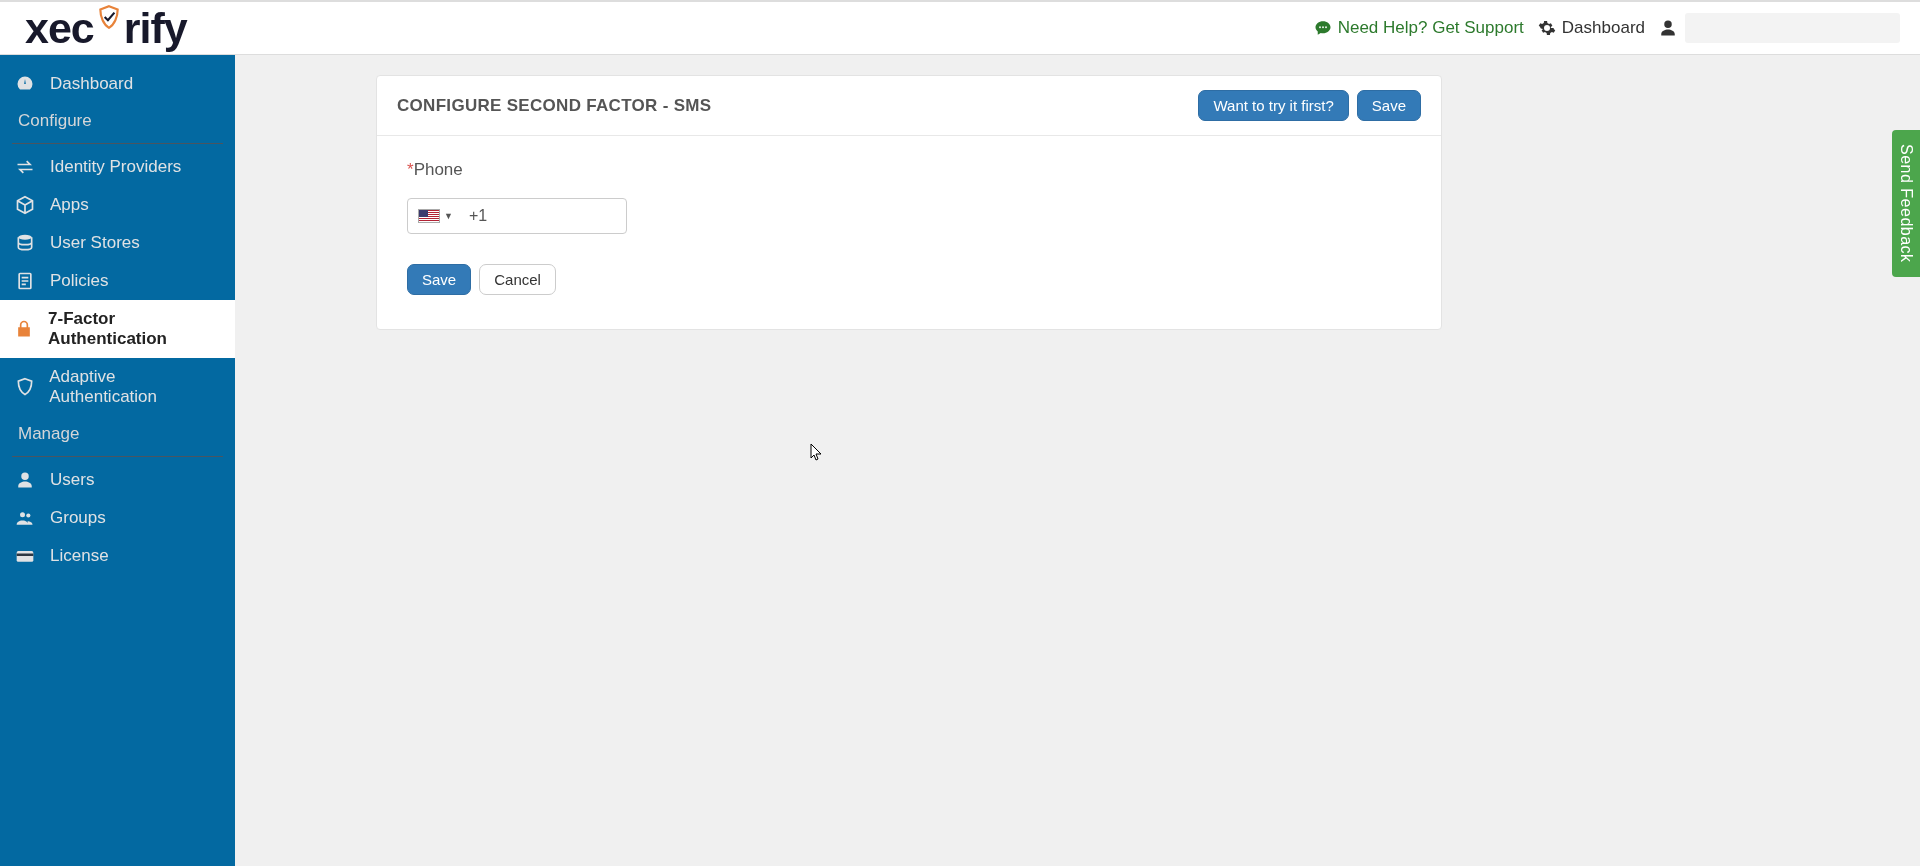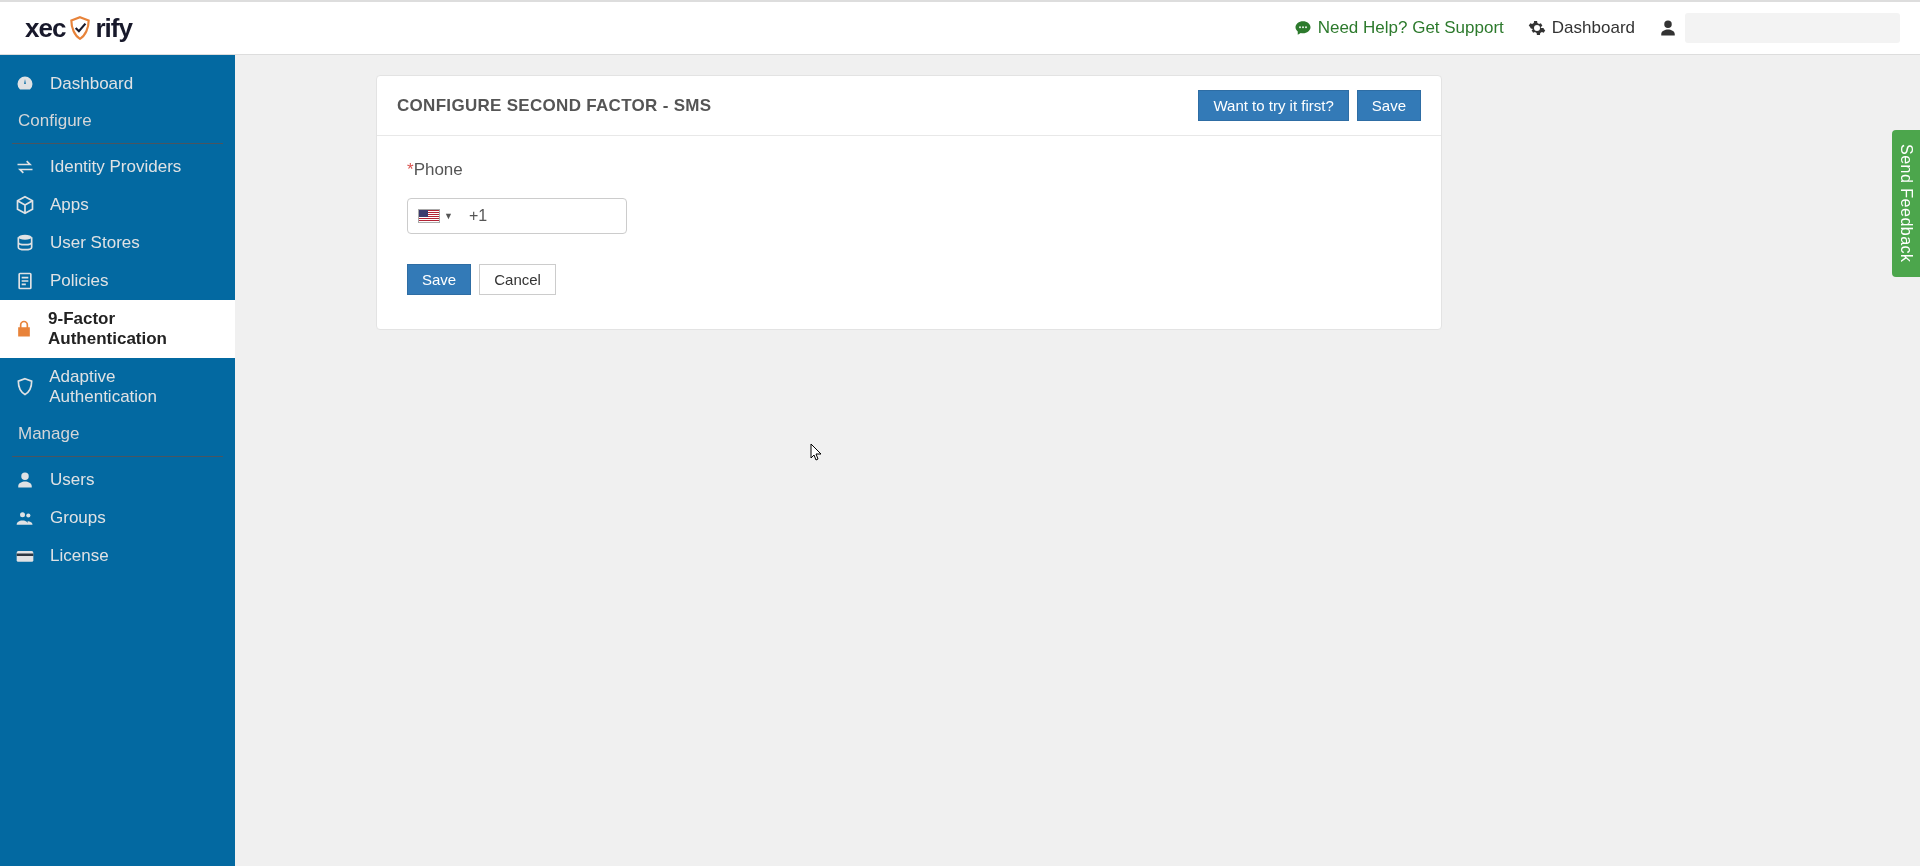--- a/index.html
+++ b/index.html
@@ -18,36 +18,36 @@
     .top-bar {
       height: 55px;
       background: #fff;
       border-top: 2px solid #ddd;
       border-bottom: 1px solid #ddd;
       display: flex;
       align-items: center;
       padding: 0 20px 0 25px;
     }
     .logo {
-      font-size: 26px;
+      font-size: 43px;
       font-weight: 700;
       color: #18192b;
       letter-spacing: -1px;
       display: flex;
-      align-items: center;
+      align-items: flex-start;
     }
     .logo .shield {
       display: inline-block;
       margin: 0 2px;
     }
     .top-right {
       margin-left: auto;
       display: flex;
       align-items: center;
-      gap: 24px;
+      gap: 14px;
       font-size: 17px;
     }
     .help-link {
       color: #2d7a2d;
       display: flex;
       align-items: center;
       gap: 6px;
       cursor: pointer;
     }
     .settings-link {
@@ -138,21 +138,21 @@
       color: #555;
       letter-spacing: 0.3px;
     }
     .panel-actions {
       margin-left: auto;
       display: flex;
       gap: 8px;
     }
     .btn {
       border: 1px solid transparent;
-      border-radius: 0;
+      border-radius: 7px;
       padding: 6px 14px;
       font-size: 15px;
       cursor: pointer;
       background: #fff;
     }
     .btn-primary {
       background: #337ab7;
       color: #fff;
       border-color: #2e6da4;
     }
@@ -346,21 +346,21 @@
           </svg>
       </span>
       <span>Policies</span>
     </div>
     <div class="nav-item active">
       <span class="nav-icon">
         <svg width="20" height="20" viewBox="0 0 24 24" fill="#e8833a">
             <path d="M17 10V7a5 5 0 00-10 0v3H5v11h14V10h-2zm-8-3a3 3 0 016 0v3H9V7z"></path>
           </svg>
       </span>
-      <span>9-Factor Authentication</span>
+      <span>7-Factor Authentication</span>
     </div>
     <div class="nav-item">
       <span class="nav-icon">
         <svg width="20" height="20" viewBox="0 0 24 24" fill="none" stroke="#e0e2e4" stroke-width="2">
             <path d="M12 2l8 3c0 7-3 13-8 16-5-3-8-9-8-16l8-3z"></path>
           </svg>
       </span>
       <span>Adaptive Authentication</span>
     </div>
     <div class="nav-section">Manage</div>

